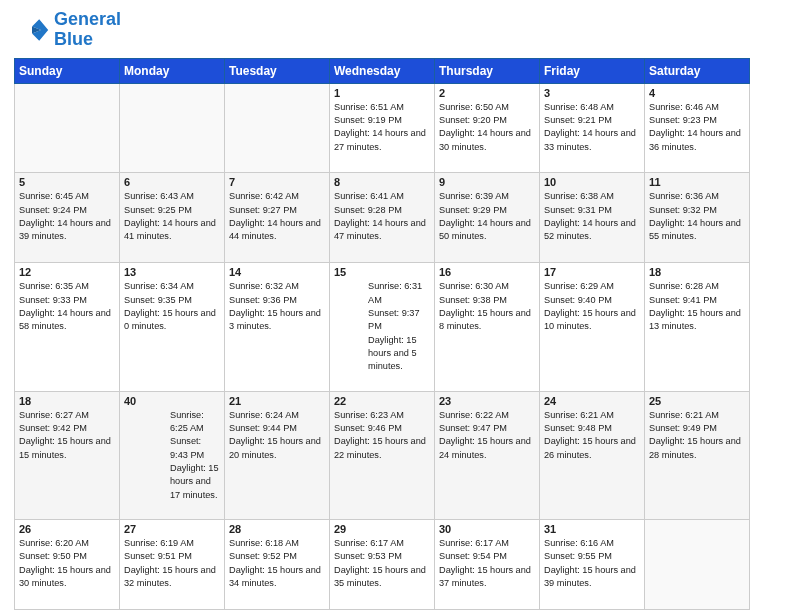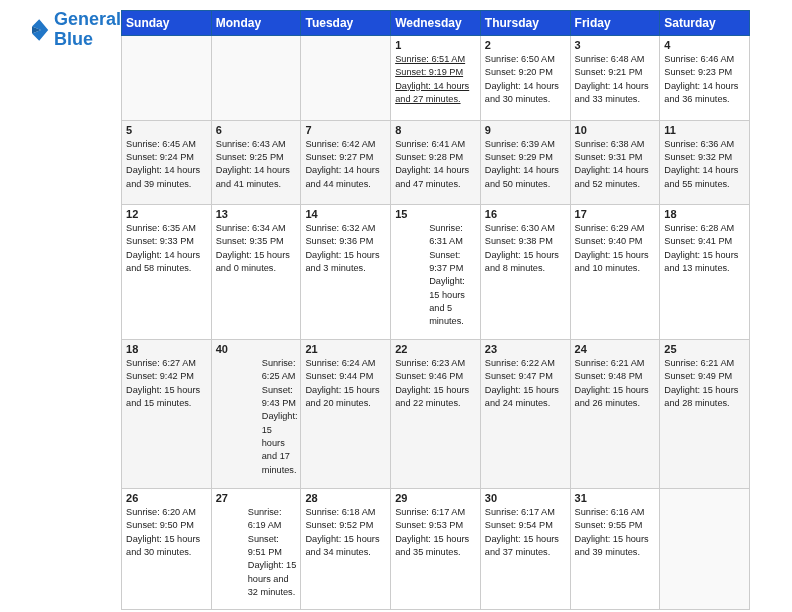--- a/index.html
+++ b/index.html
@@ -7,20 +7,21 @@
       font-family: Arial, sans-serif;
       background: #fff;
       width: 792px;
       height: 612px;
       overflow: hidden;
     }
     .page {
       width: 764px;
       height: 612px;
       display: flex;
+      flex-direction: column;
       padding: 10px 14px 2px 14px;
     }
     .header {
       display: flex;
       justify-content: space-between;
       align-items: flex-start;
       margin-bottom: 8px;
     }
     .logo {
       display: flex;
@@ -127,21 +128,21 @@
           <th>Saturday</th>
         </tr>
     </thead>
     <tbody id="cal-body">
     <tr>
           <td class="empty-cell"></td>
           <td class="empty-cell"></td>
           <td class="empty-cell"></td>
           <td>
             <span class="day-num">1</span>
-            <div class="cell-info" style="white-space: pre-line; text-decoration: underline;">Sunrise: 6:51 AM
+            <div class="cell-info" style="white-space: pre-line;">Sunrise: 6:51 AM
 Sunset: 9:19 PM
 Daylight: 14 hours and 27 minutes.</div>
           </td>
           <td>
             <span class="day-num">2</span>
             <div class="cell-info" style="white-space: pre-line;">Sunrise: 6:50 AM
 Sunset: 9:20 PM
 Daylight: 14 hours and 30 minutes.</div>
           </td>
           <td>
@@ -291,21 +292,21 @@
         </tr>
         <tr>
           <td>
             <span class="day-num">26</span>
             <div class="cell-info" style="white-space: pre-line;">Sunrise: 6:20 AM
 Sunset: 9:50 PM
 Daylight: 15 hours and 30 minutes.</div>
           </td>
           <td>
             <span class="day-num">27</span>
-            <div class="cell-info" style="white-space: pre-line; margin-left: 32px;">Sunrise: 6:19 AM
+            <div class="cell-info" style="white-space: pre-line;">Sunrise: 6:19 AM
 Sunset: 9:51 PM
 Daylight: 15 hours and 32 minutes.</div>
           </td>
           <td>
             <span class="day-num">28</span>
             <div class="cell-info" style="white-space: pre-line;">Sunrise: 6:18 AM
 Sunset: 9:52 PM
 Daylight: 15 hours and 34 minutes.</div>
           </td>
           <td>

